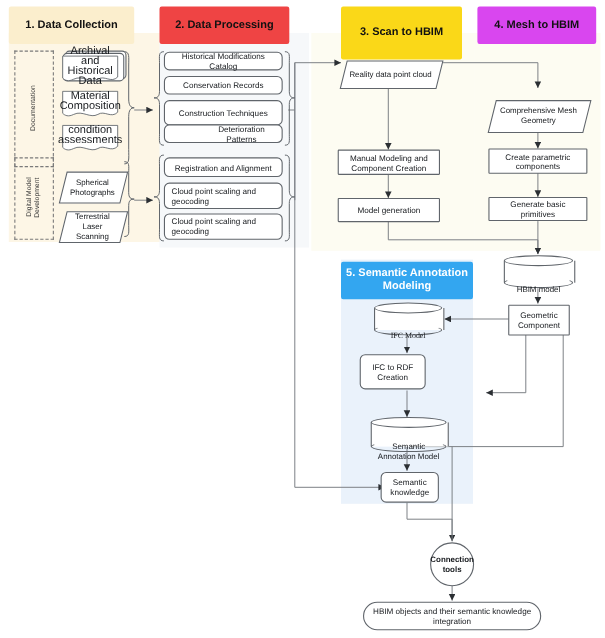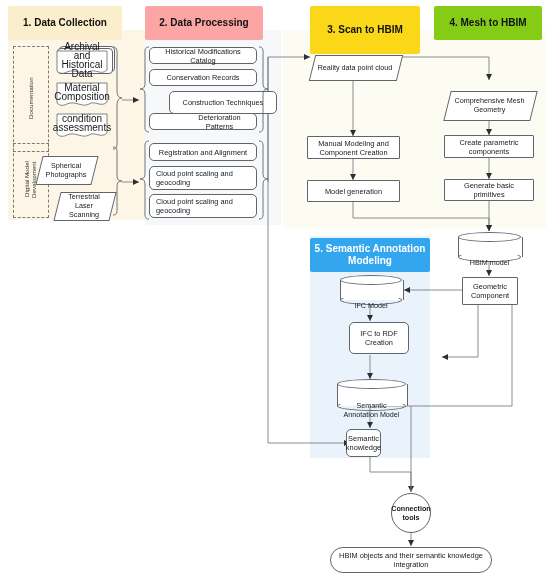--- a/index.html
+++ b/index.html
@@ -13,23 +13,23 @@
   .band-processing{left:145px;top:30px;width:136px;height:195px;background:#f6f8fa;}
   .band-scan{left:283px;top:30px;width:148px;height:198px;background:#fdfcf2;}
   .band-mesh{left:431px;top:30px;width:115px;height:198px;background:#fdfcf2;}
   .band-semantic{left:310px;top:236px;width:120px;height:222px;background:#eaf2fb;}
 
   
   .phase{position:absolute;display:flex;align-items:center;justify-content:center;
          text-align:center;font-weight:bold;font-size:10px;line-height:12px;
          border-radius:2px;color:#111;padding:2px 4px;box-sizing:border-box;}
   .ph1{left:8px;top:6px;width:114px;height:34px;background:#fbeecd;}
-  .ph2{left:145px;top:6px;width:118px;height:34px;background:#fca5a5;}
+  .ph2{left:145px;top:6px;width:118px;height:34px;background:#ef4444;}
   .ph3{left:310px;top:6px;width:110px;height:48px;background:#fad818;}
-  .ph4{left:434px;top:6px;width:108px;height:34px;background:#84cc16;}
+  .ph4{left:434px;top:6px;width:108px;height:34px;background:#d946ef;}
   .ph5{left:310px;top:238px;width:120px;height:34px;background:#33a6f0;color:#fff;}
 
   
   .node{position:absolute;box-sizing:border-box;display:flex;align-items:center;
         justify-content:center;text-align:center;font-size:7.4px;line-height:9px;
         color:#16191d;background:#fff;border:1px solid #60656b;padding:1px 3px;}
   .rect{border-radius:1px;}
   .rrect{border-radius:5px;}
   .stadium{border-radius:16px;}
   .circle{border-radius:50%;font-weight:bold;}
@@ -170,40 +170,40 @@
     <svg class="docshape" viewBox="0 0 54 26" preserveAspectRatio="none">
       <path d="M2,1 L52,1 L52,20 C46,26 40,18 34,22 C27,26 20,18 12,22 C7,24.5 4,23 2,21 Z" fill="#ffffff" stroke="#60656b" stroke-width="0.8"></path>
     </svg>
     <span class="lbl">condition assessments</span>
   </div>
 
   <svg class="brace" style="left:112px;top:46px;width:11px;height:104px;" viewBox="0 0 11 104">
     <path d="M1,1 C6,1 5,6 5,14 L5,44 C5,50 7,52 10,52 C7,52 5,54 5,60 L5,90 C5,98 6,103 1,103" fill="none" stroke="#60656b" stroke-width="0.9"></path>
   </svg>
 
-  <div class="para" style="left:39px;top:146px;width:54px;height:27px;">
+  <div class="para" style="left:57px;top:146px;width:54px;height:27px;">
     <div class="pbg"></div>
     <div class="plbl">Spherical Photographs</div>
   </div>
   <div class="para" style="left:57px;top:182px;width:54px;height:27px;">
     <div class="pbg"></div>
     <div class="plbl">Terrestrial Laser Scanning</div>
   </div>
 
   <svg class="brace" style="left:112px;top:146px;width:11px;height:70px;" viewBox="0 0 11 70">
     <path d="M1,1 C6,1 5,5 5,11 L5,29 C5,34 7,35 10,35 C7,35 5,36 5,41 L5,59 C5,65 6,69 1,69" fill="none" stroke="#60656b" stroke-width="0.9"></path>
   </svg>
 
   <svg class="brace" style="left:140px;top:46px;width:10px;height:87px;" viewBox="0 0 10 87">
     <path d="M9,1 C4,1 5,5 5,11 L5,37 C5,42 3,43 0,43 C3,43 5,44 5,49 L5,76 C5,82 4,86 9,86" fill="none" stroke="#60656b" stroke-width="0.9"></path>
   </svg>
 
   <div class="node rrect" style="left:149px;top:47px;width:108px;height:17px;">Historical Modifications Catalog</div>
   <div class="node rrect" style="left:149px;top:69px;width:108px;height:17px;">Conservation Records</div>
-  <div class="node rrect" style="left:149px;top:91px;width:108px;height:23px;margin-left:20px;">Construction Techniques</div>
+  <div class="node rrect" style="left:149px;top:91px;width:108px;height:23px;">Construction Techniques</div>
   <div class="node rrect" style="left:149px;top:113px;width:108px;height:17px;padding-left:36px;">Deterioration Patterns</div>
 
   <svg class="brace" style="left:258px;top:46px;width:10px;height:87px;" viewBox="0 0 10 87">
     <path d="M1,1 C6,1 5,5 5,11 L5,37 C5,42 7,43 10,43 C7,43 5,44 5,49 L5,76 C5,82 6,86 1,86" fill="none" stroke="#60656b" stroke-width="0.9"></path>
   </svg>
 
   <svg class="brace" style="left:140px;top:140px;width:10px;height:80px;" viewBox="0 0 10 80">
     <path d="M9,1 C4,1 5,5 5,11 L5,33 C5,38 3,39 0,39 C3,39 5,40 5,45 L5,69 C5,75 4,79 9,79" fill="none" stroke="#60656b" stroke-width="0.9"></path>
   </svg>
 
@@ -232,35 +232,35 @@
 
   <div class="cyl" style="left:458px;top:232px;width:63px;height:30px;">
     <div class="cbody"></div>
     <div class="cbot"></div>
     <div class="ctop"></div>
     <div class="clbl">HBIM model</div>
   </div>
 
   <div class="node rect" style="left:462px;top:277px;width:56px;height:28px;">Geometric Component</div>
 
-  <div class="cyl" style="left:340px;top:275px;width:62px;height:30px;">
+  <div class="cyl" style="left:340px;top:275px;width:62px;height:30px;font-family:Liberation Serif, serif;">
     <div class="cbody"></div>
     <div class="cbot"></div>
     <div class="ctop"></div>
     <div class="clbl">IFC Model</div>
   </div>
 
-  <div class="node rrect" style="left:349px;top:322px;width:60px;height:32px;">IFC to RDF Creation</div>
+  <div class="node rrect" style="left:327px;top:322px;width:60px;height:32px;">IFC to RDF Creation</div>
 
   <div class="cyl" style="left:337px;top:379px;width:69px;height:32px;">
     <div class="cbody"></div>
     <div class="cbot"></div>
     <div class="ctop"></div>
     <div class="clbl">Semantic Annotation Model</div>
   </div>
 
-  <div class="node rrect" style="left:346px;top:429px;width:35px;height:28px;">Semantic knowledge</div>
+  <div class="node rrect" style="left:346px;top:429px;width:53px;height:28px;">Semantic knowledge</div>
 
   <div class="node circle" style="left:391px;top:493px;width:40px;height:40px;font-size:7.2px;">Connection tools</div>
 
   <div class="node stadium" style="left:330px;top:547px;width:162px;height:26px;">HBIM objects and their semantic knowledge integration</div>
 
 </div>
 
 </body></html>

